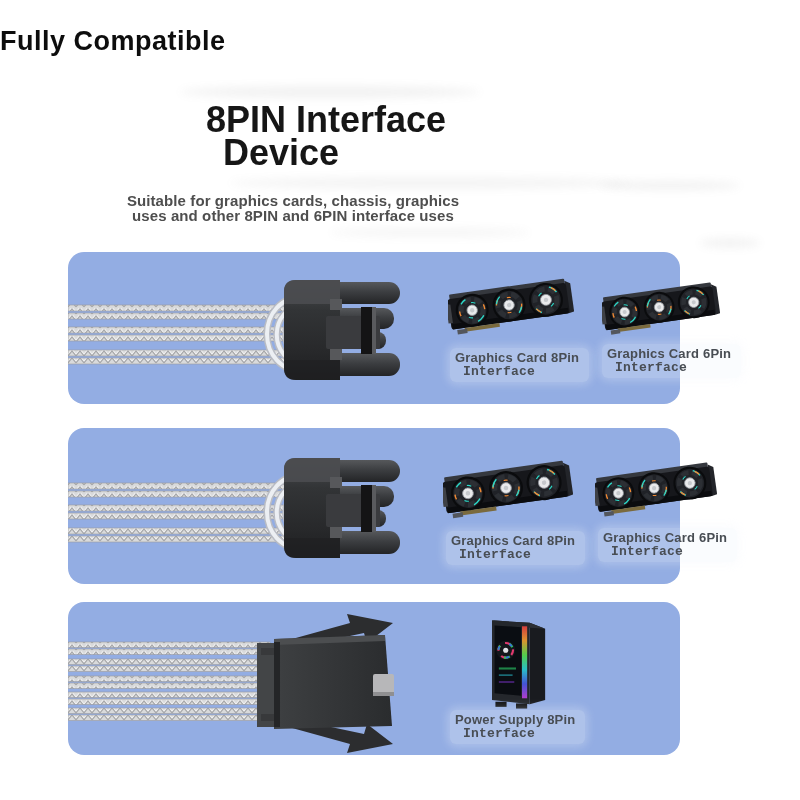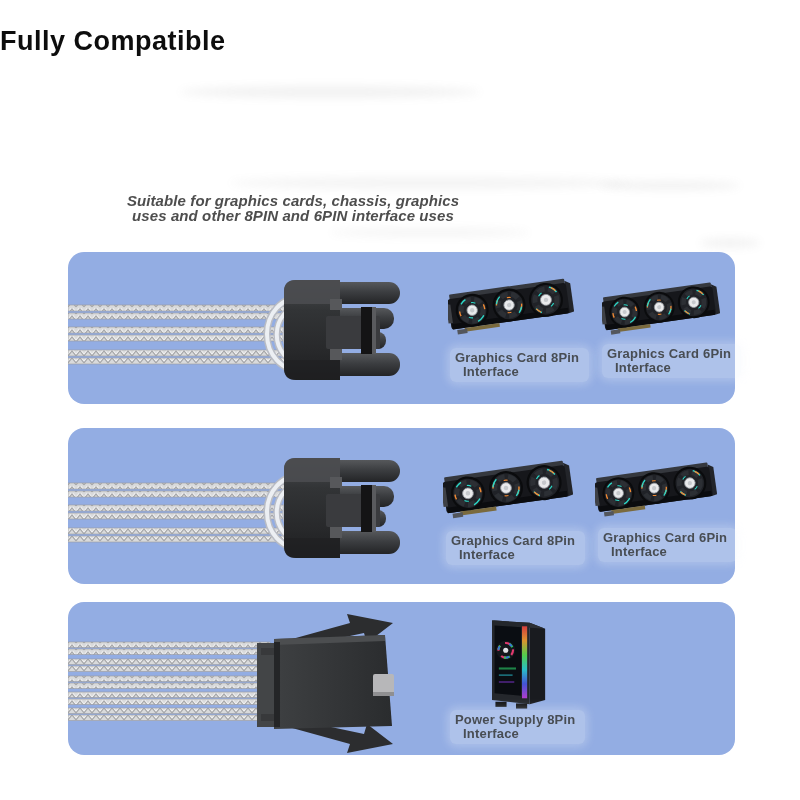--- a/index.html
+++ b/index.html
@@ -5,41 +5,41 @@
   html,body{margin:0;padding:0;}
   .stage{position:relative;width:800px;height:800px;background:#ffffff;overflow:hidden;
          font-family:"Liberation Sans",sans-serif;}
   
   .title{position:absolute;top:26px;left:0;width:100%;text-align:left;
          font-size:27px;font-weight:900;color:#0d0d0d;letter-spacing:.5px;}
   .heading{position:absolute;top:103px;left:206px;font-size:36px;font-weight:900;
            color:#161616;line-height:33px;}
   .heading .h2{display:block;padding-left:17px;}
   .subtitle{position:absolute;top:193px;left:58px;width:470px;text-align:center;
-            font-size:15px;font-weight:bold;color:#4e4e4e;line-height:15px;letter-spacing:.1px;font-style:italic;}
+            font-size:15px;font-weight:bold;color:#4e4e4e;line-height:15px;letter-spacing:.1px;}
   
   .smudge{position:absolute;background:#8a8a8a;opacity:.11;filter:blur(4px);border-radius:50%;}
   .s1{left:180px;top:86px;width:300px;height:12px;}
   .s2{left:230px;top:177px;width:400px;height:12px;opacity:.09;}
   .s3{left:600px;top:181px;width:140px;height:9px;}
   .s4{left:330px;top:228px;width:200px;height:9px;opacity:.08;}
   .s5{left:700px;top:238px;width:60px;height:10px;opacity:.10;}
   
-  .panel{position:absolute;left:68px;width:667px;background:#93ade3;border-radius:16px;}
+  .panel{position:absolute;left:68px;width:612px;background:#93ade3;border-radius:16px;}
   #panel1{top:252px;height:152px;}
   #panel2{top:428px;height:156px;}
   #panel3{top:602px;height:153px;}
   .cable-svg{position:absolute;left:0;top:0;}
   .item-img{position:absolute;}
   .item-label{position:absolute;font-size:13px;font-weight:bold;color:#484d53;
               line-height:13.5px;letter-spacing:.2px;white-space:nowrap;
               background:rgba(240,245,252,.30);border-radius:6px;padding:3px 10px 4px 5px;
               box-shadow:0 0 9px 3px rgba(240,245,252,.28);}
   .item-label .l1,.item-label .l2{display:block;}
-  .item-label .l2{padding-left:8px;}
+  .item-label .l2{padding-left:8px;font-family:Liberation Mono, monospace;}
   .defs-holder{position:absolute;width:0;height:0;overflow:hidden;}
 </style>
 </head>
 <body>
 
 <svg class="defs-holder" aria-hidden="true">
   <defs>
     <pattern id="braid" width="8" height="7" patternUnits="userSpaceOnUse">
       <rect width="8" height="7" fill="#d9dadb"></rect>
       <path d="M0,6 L4,1 L8,6" stroke="#a6a7a9" stroke-width="1.2" fill="none"></path>
@@ -186,20 +186,24 @@
       <rect x="20" y="100" width="13" height="6" fill="#101114"></rect>
       <rect x="44" y="102" width="13" height="6" fill="#101114"></rect>
     </symbol>
   </defs>
 </svg>
 
 <div class="stage">
 
   <div class="title">Fully Compatible</div>
 
+  <div class="heading">
+    <span>8PIN Interface</span>
+    <span class="h2">Device</span>
+  </div>
 
   <div class="subtitle">
     <span>Suitable for graphics cards, chassis, graphics</span><br>
     <span>uses and other 8PIN and 6PIN interface uses</span>
   </div>
 
   <div class="smudge s1"></div>
   <div class="smudge s2"></div>
   <div class="smudge s3"></div>
   <div class="smudge s4"></div>

